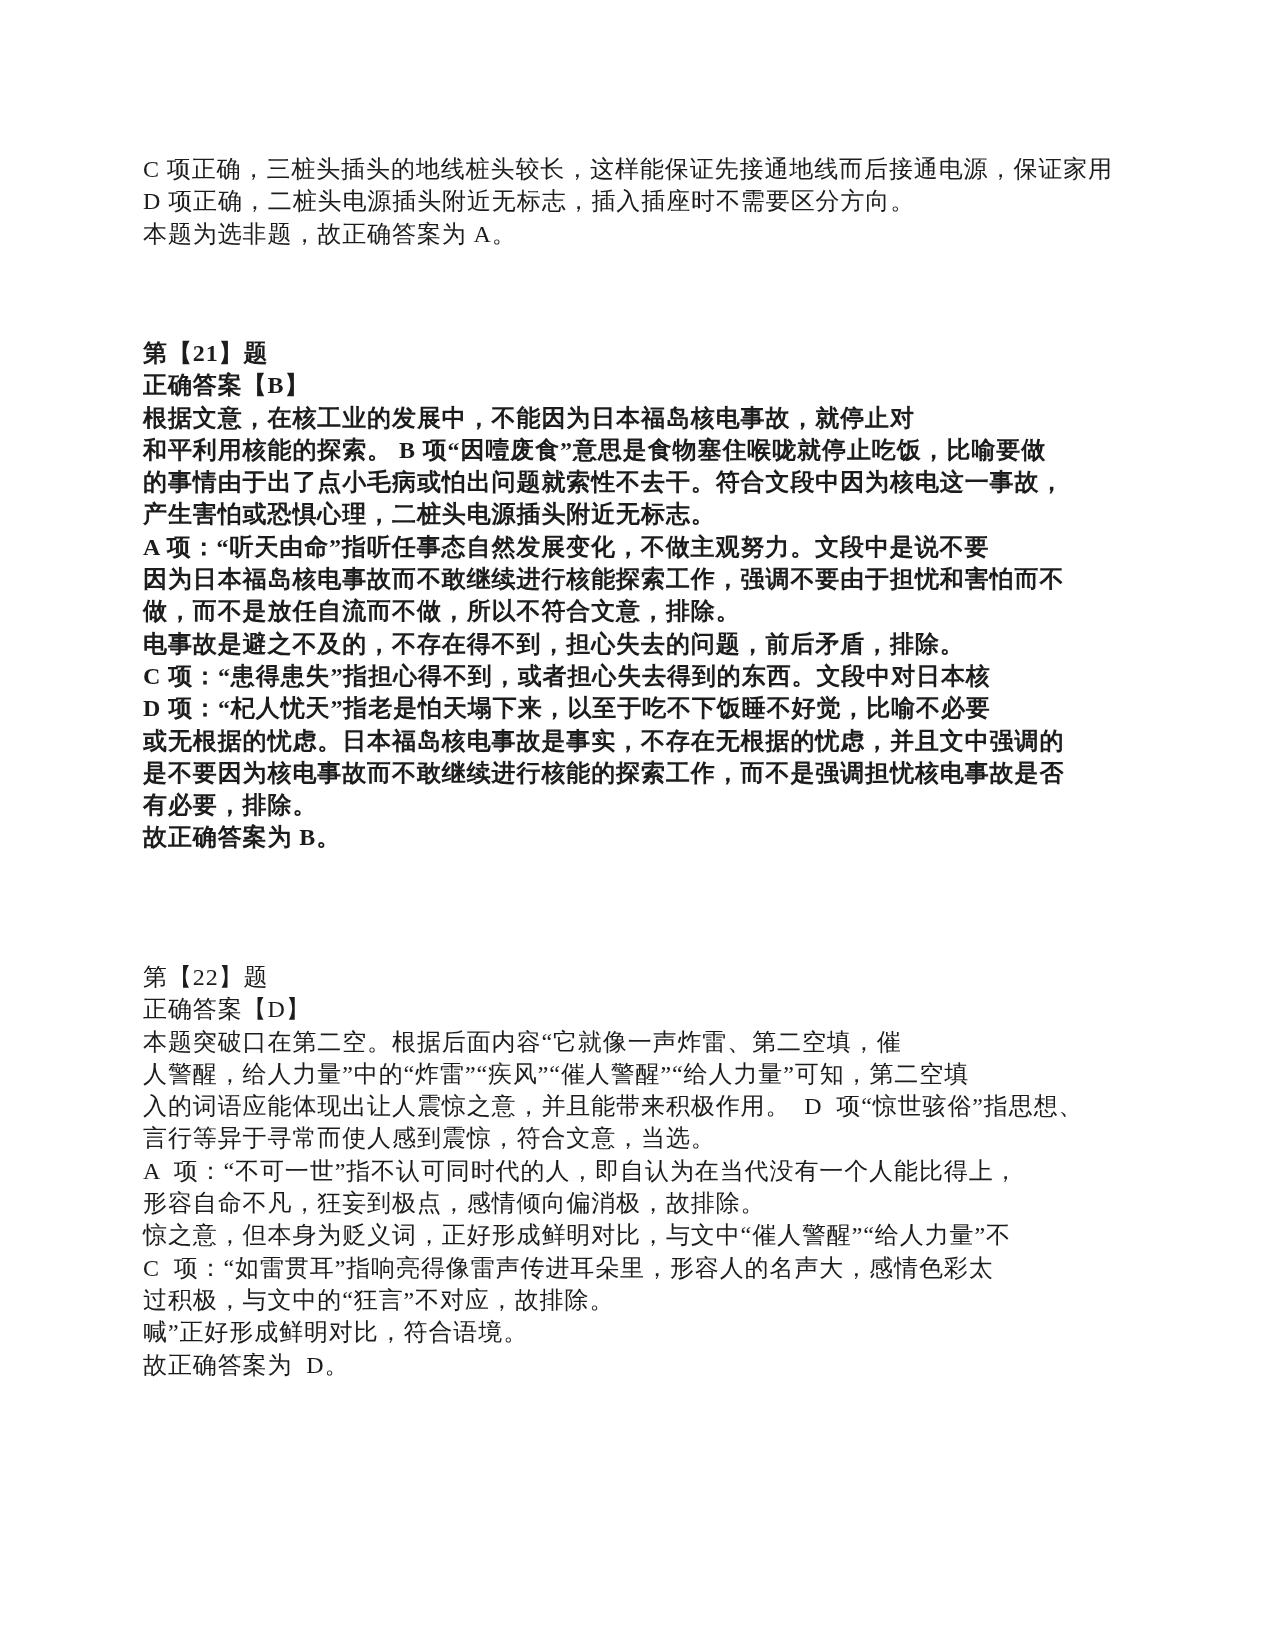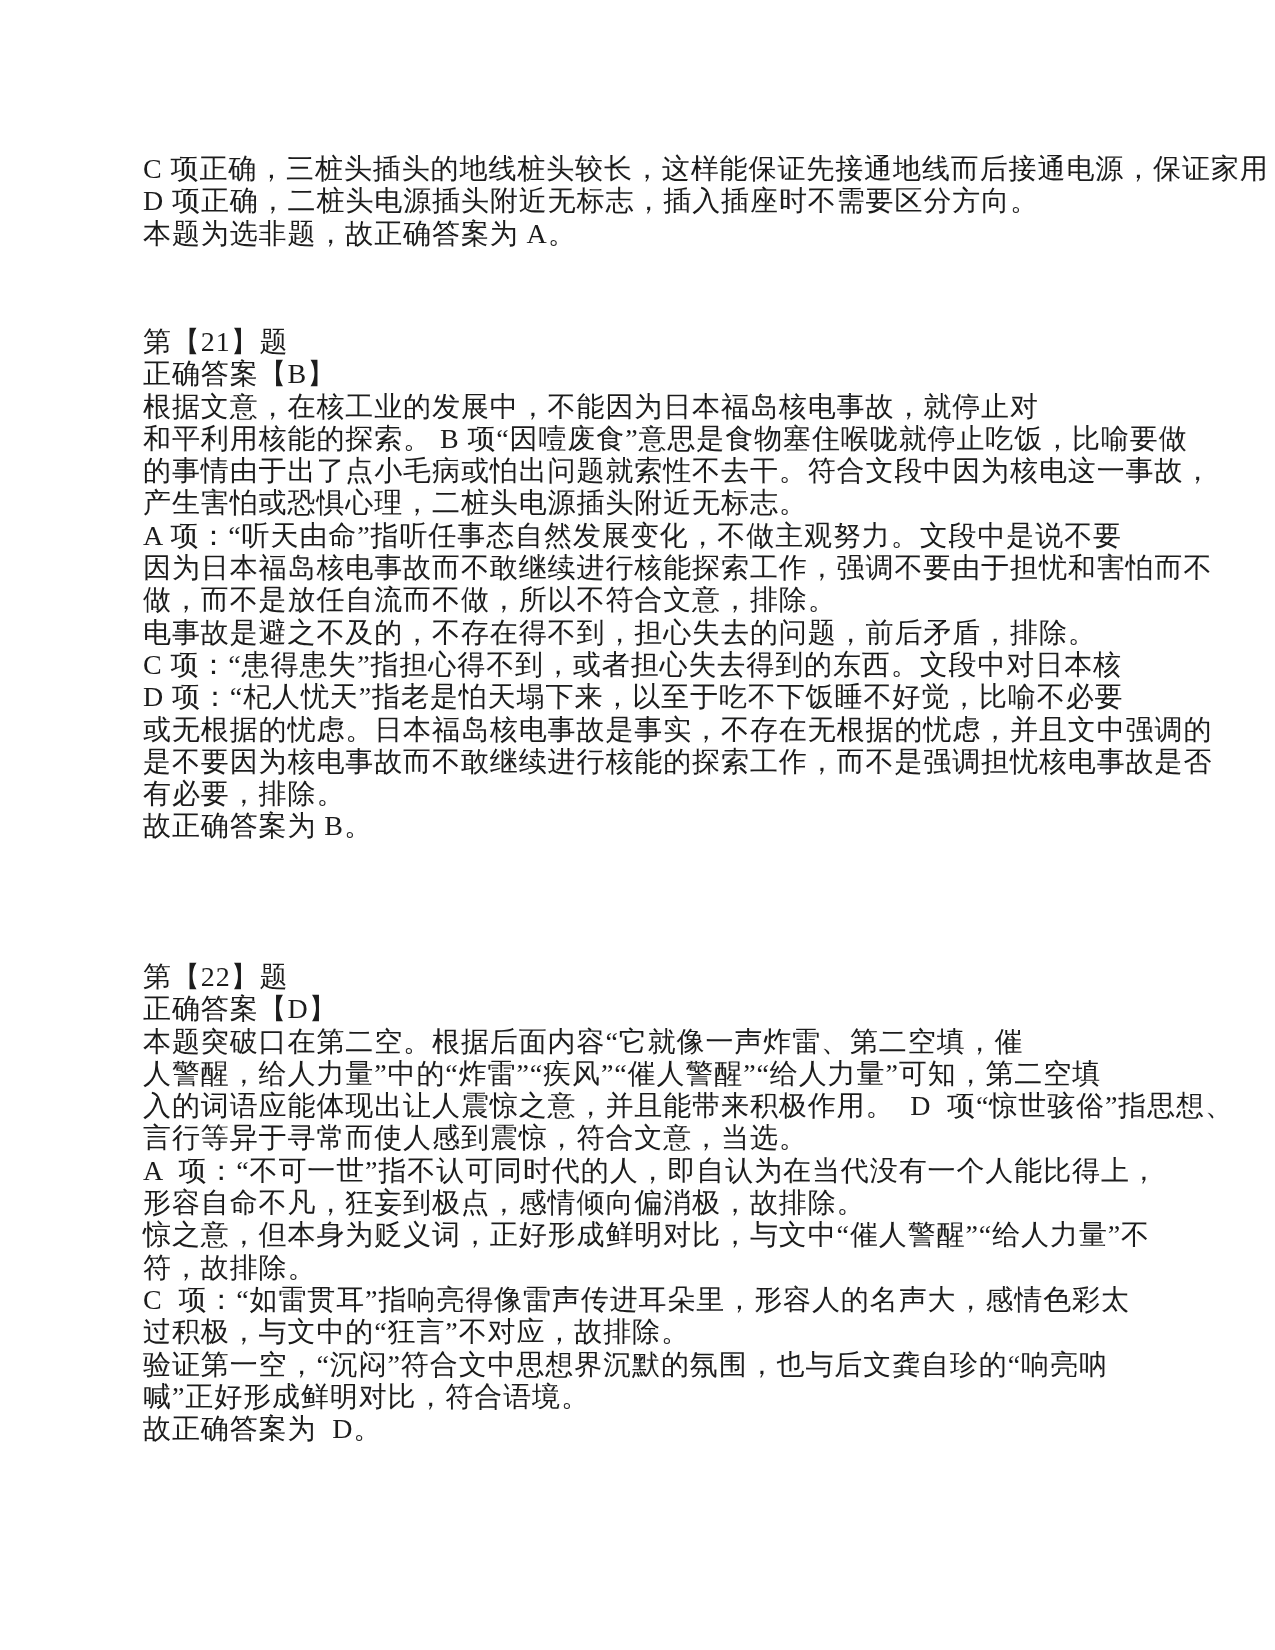--- a/index.html
+++ b/index.html
@@ -14,24 +14,24 @@
     background: #ffffff;
     overflow: hidden;
     font-family: "Liberation Serif", "DejaVu Serif", serif;
     color: #1c1c1c;
   }
   .text-block {
     position: absolute;
     left: 143px;
   }
   .block-0 { top: 153px; }
-  .block-1 { top: 326px; }
+  .block-1 { top: 337px; font-weight: bold; }
   .block-2 { top: 961px; }
   .text-line {
-    font-size: 28px;
+    font-size: 24px;
     line-height: 32.3px;
     height: 32.3px;
     letter-spacing: 0.9px;
     white-space: pre;
   }
 </style>
 </head>
 <body>
 
 <div class="page">
@@ -63,20 +63,18 @@
   <section class="text-block block-2">
       <div class="text-line">第【22】题</div>
       <div class="text-line">正确答案【D】</div>
       <div class="text-line">本题突破口在第二空。根据后面内容“它就像一声炸雷、第二空填，催</div>
       <div class="text-line">人警醒，给人力量”中的“炸雷”“疾风”“催人警醒”“给人力量”可知，第二空填</div>
       <div class="text-line">入的词语应能体现出让人震惊之意，并且能带来积极作用。  D  项“惊世骇俗”指思想、</div>
       <div class="text-line">言行等异于寻常而使人感到震惊，符合文意，当选。</div>
       <div class="text-line">A  项：“不可一世”指不认可同时代的人，即自认为在当代没有一个人能比得上，</div>
       <div class="text-line">形容自命不凡，狂妄到极点，感情倾向偏消极，故排除。</div>
       <div class="text-line">惊之意，但本身为贬义词，正好形成鲜明对比，与文中“催人警醒”“给人力量”不</div>
-      <div class="text-line">符，故排除。</div>
       <div class="text-line">C  项：“如雷贯耳”指响亮得像雷声传进耳朵里，形容人的名声大，感情色彩太</div>
       <div class="text-line">过积极，与文中的“狂言”不对应，故排除。</div>
-      <div class="text-line">验证第一空，“沉闷”符合文中思想界沉默的氛围，也与后文龚自珍的“响亮呐</div>
       <div class="text-line">喊”正好形成鲜明对比，符合语境。</div>
       <div class="text-line">故正确答案为  D。</div>
     </section>
 </div>
 
 </body></html>

